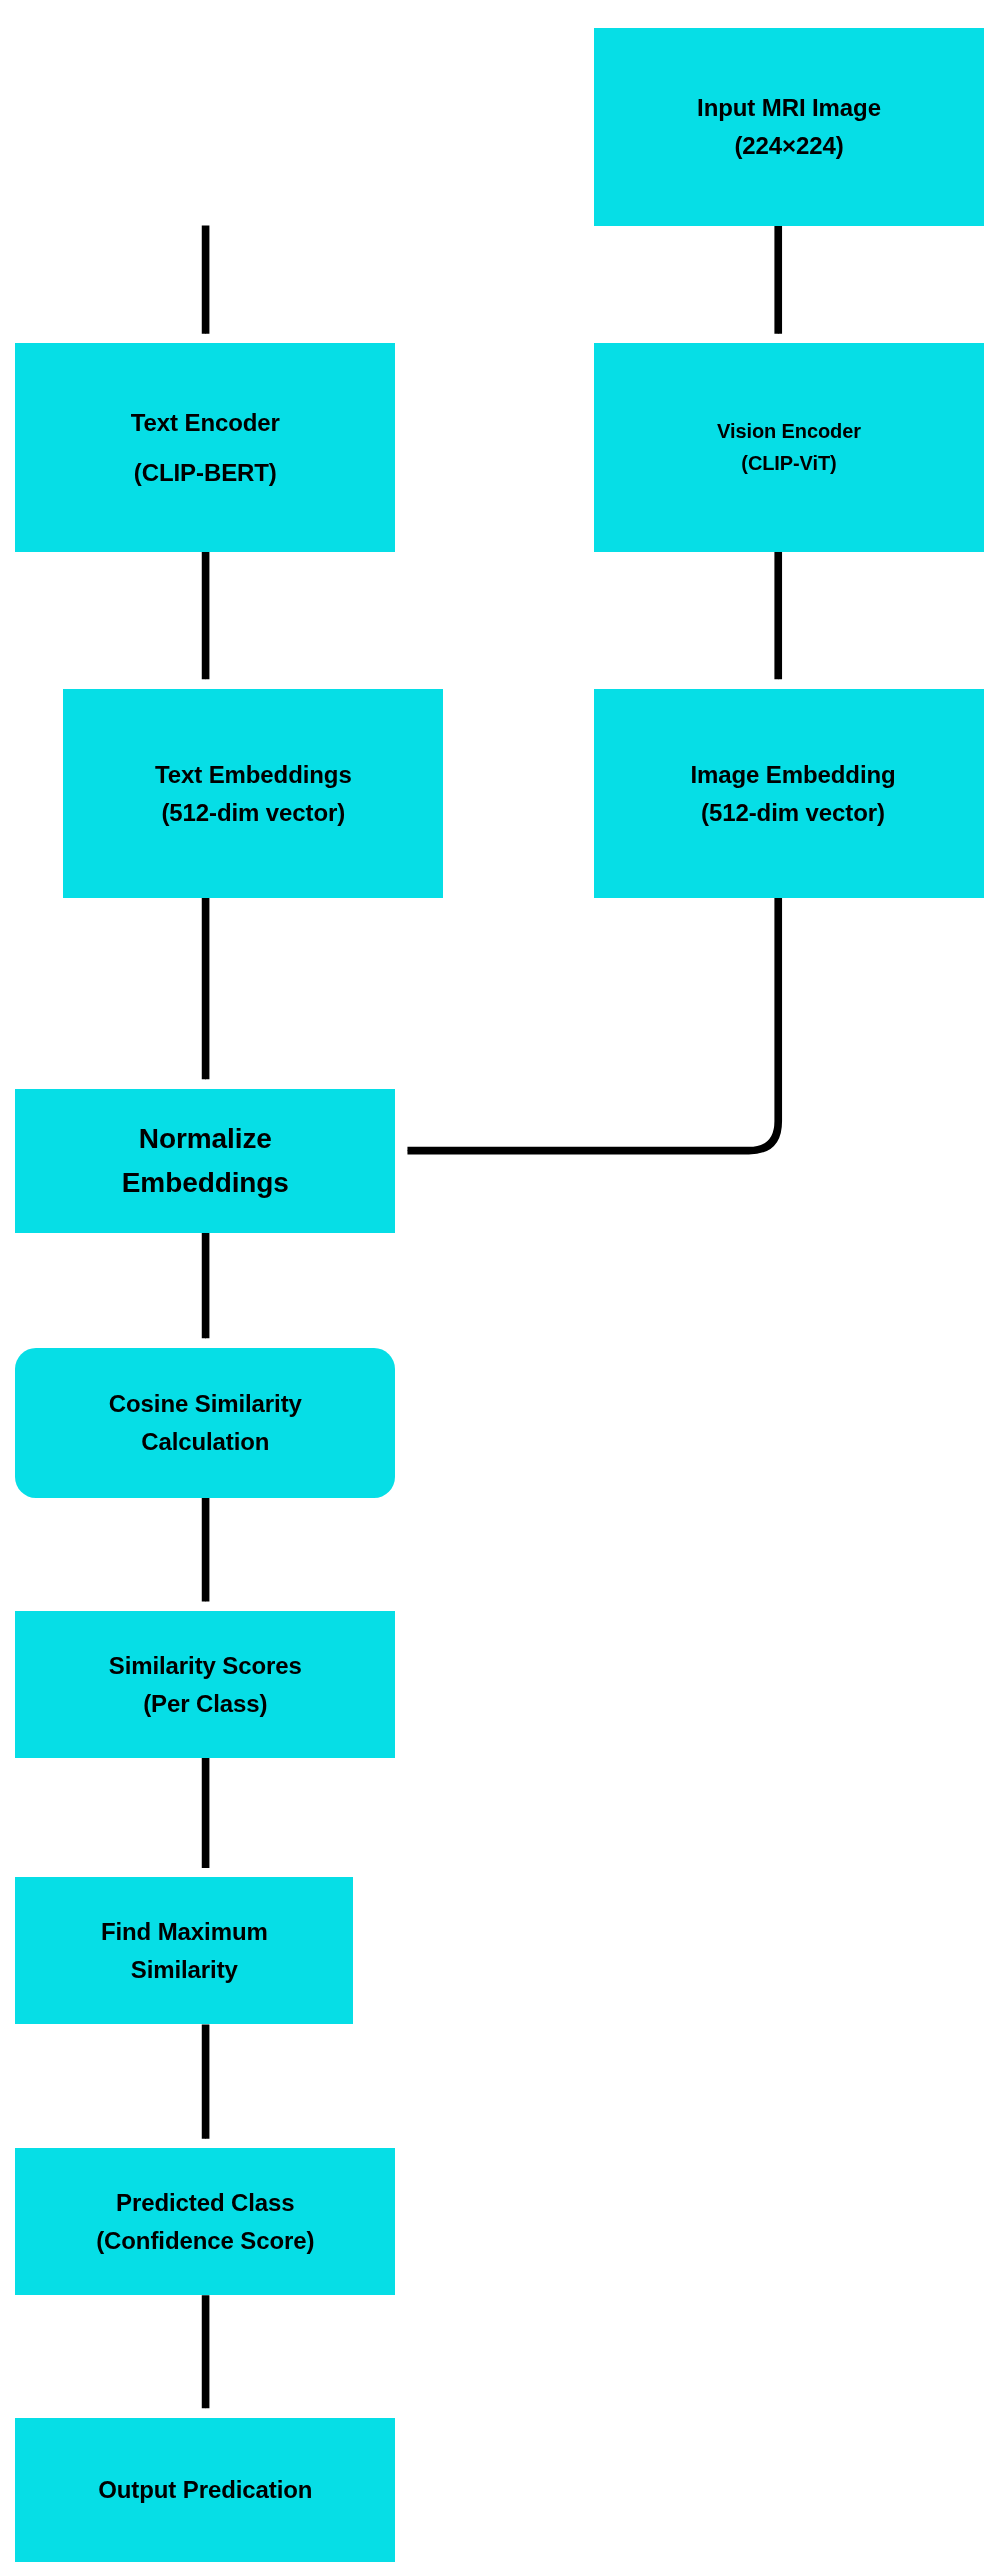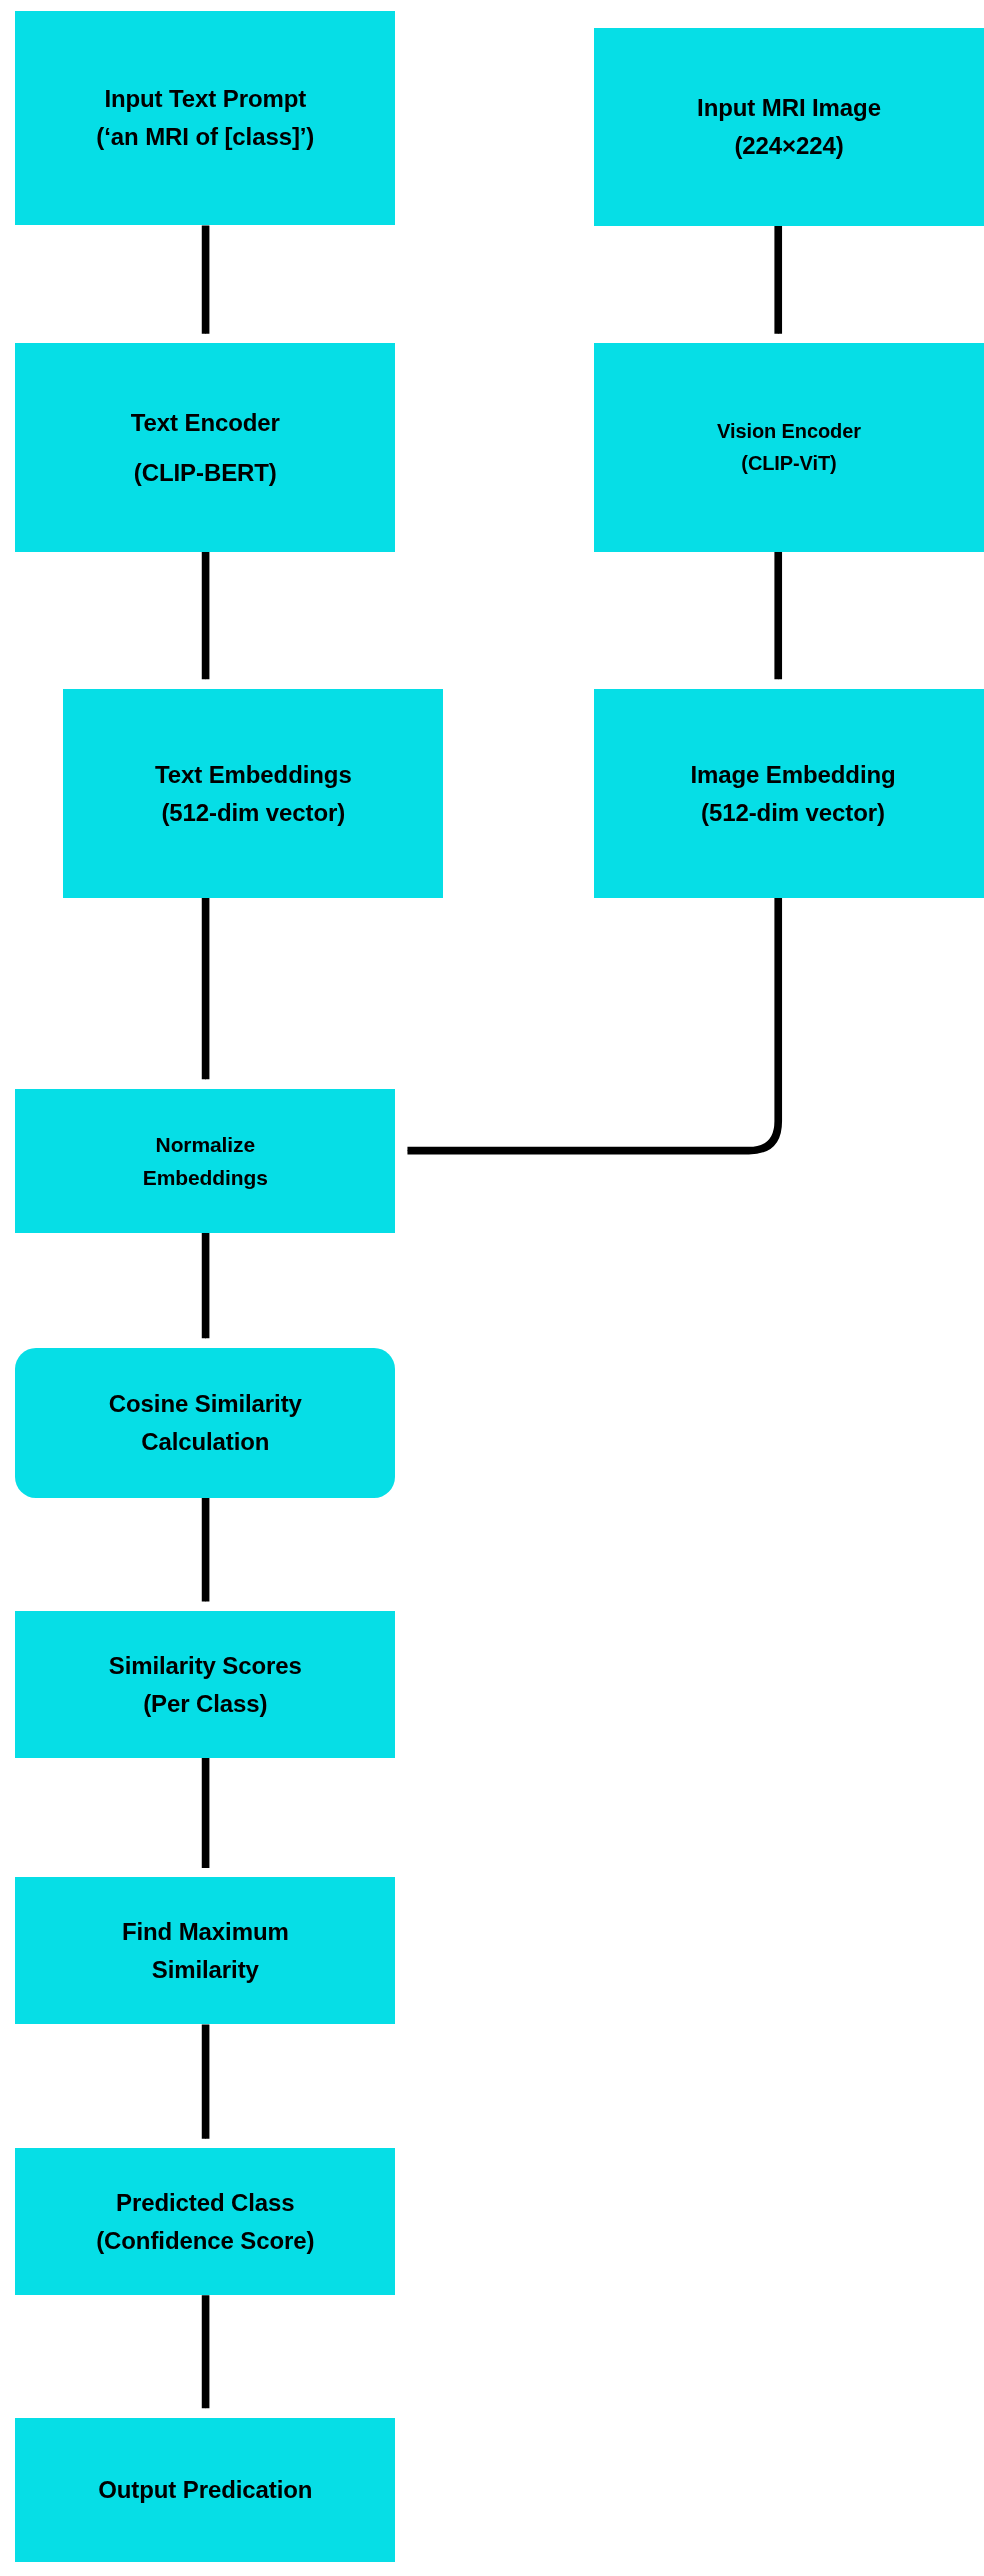--- a/index.html
+++ b/index.html
@@ -41,24 +41,24 @@
     height: 2576px;
     pointer-events: none;
   }
   
   #n-text-prompt    { left: 15.3px;   top: 11.2px;   width: 380px; height: 214px; font-size: 24px; }
   #n-mri-image      { left: 594px; top: 28px;   width: 390px; height: 198px; font-size: 24px; }
   #n-text-encoder   { left: 15.3px;   top: 343px;  width: 380px; height: 209px; font-size: 24px; gap: 12px; }
   #n-vision-encoder { left: 594px; top: 343px;  width: 390px; height: 209px; font-size: 20px; }
   #n-text-emb       { left: 15.3px;   top: 689px; width: 380px; height: 209px; font-size: 24px; margin-left: 48px; }
   #n-image-emb      { left: 594px; top: 689px; width: 390px; height: 209px; font-size: 24px; padding-left: 8px; }
-  #n-normalize      { left: 15.3px;   top: 1089px; width: 380px; height: 144px; font-size: 21px; }
+  #n-normalize      { left: 15.3px;   top: 1089px; width: 380px; height: 144px; font-size: 28px; }
   #n-cosine         { left: 15.3px;   top: 1348px; width: 380px; height: 150px; font-size: 24px; border-radius: 21px; }
   #n-scores         { left: 15.3px;   top: 1611px; width: 380px; height: 147px; font-size: 24px; }
-  #n-findmax        { left: 15.3px;   top: 1877px; width: 380px; height: 147px; font-size: 24px; }
+  #n-findmax        { left: 15.3px;   top: 1877px; width: 338px; height: 147px; font-size: 24px; }
   #n-predicted      { left: 15.3px;   top: 2148px; width: 380px; height: 147px; font-size: 24px; }
   #n-output         { left: 15.3px;   top: 2418px; width: 380px; height: 144px; font-size: 24px; }
 </style>
 </head>
 <body>
 
 <div id="canvas">
 
   <svg class="edges" viewBox="0 0 1673 4377" xmlns="http://www.w3.org/2000/svg">
     <defs>
@@ -83,24 +83,20 @@
 
     <path d="M349,2545 L349,2721" stroke="#000000" stroke-width="13" fill="none" marker-end="url(#arrowhead)"></path>
 
     <path d="M349,2987 L349,3174" stroke="#000000" stroke-width="13" fill="none" marker-end="url(#arrowhead)"></path>
 
     <path d="M349,3440 L349,3634" stroke="#000000" stroke-width="13" fill="none" marker-end="url(#arrowhead)"></path>
 
     <path d="M349,3900 L349,4092" stroke="#000000" stroke-width="13" fill="none" marker-end="url(#arrowhead)"></path>
   </svg>
 
-  <div class="node" id="n-text-prompt">
-    <span class="ln">Input Text Prompt</span>
-    <span class="ln">(‘an MRI of [class]’)</span>
-  </div>
 
   <div class="node" id="n-mri-image">
     <span class="ln">Input MRI Image</span>
     <span class="ln">(224×224)</span>
   </div>
 
   <div class="node" id="n-text-encoder">
     <span class="ln">Text Encoder</span>
     <span class="ln">(CLIP-BERT)</span>
   </div>

